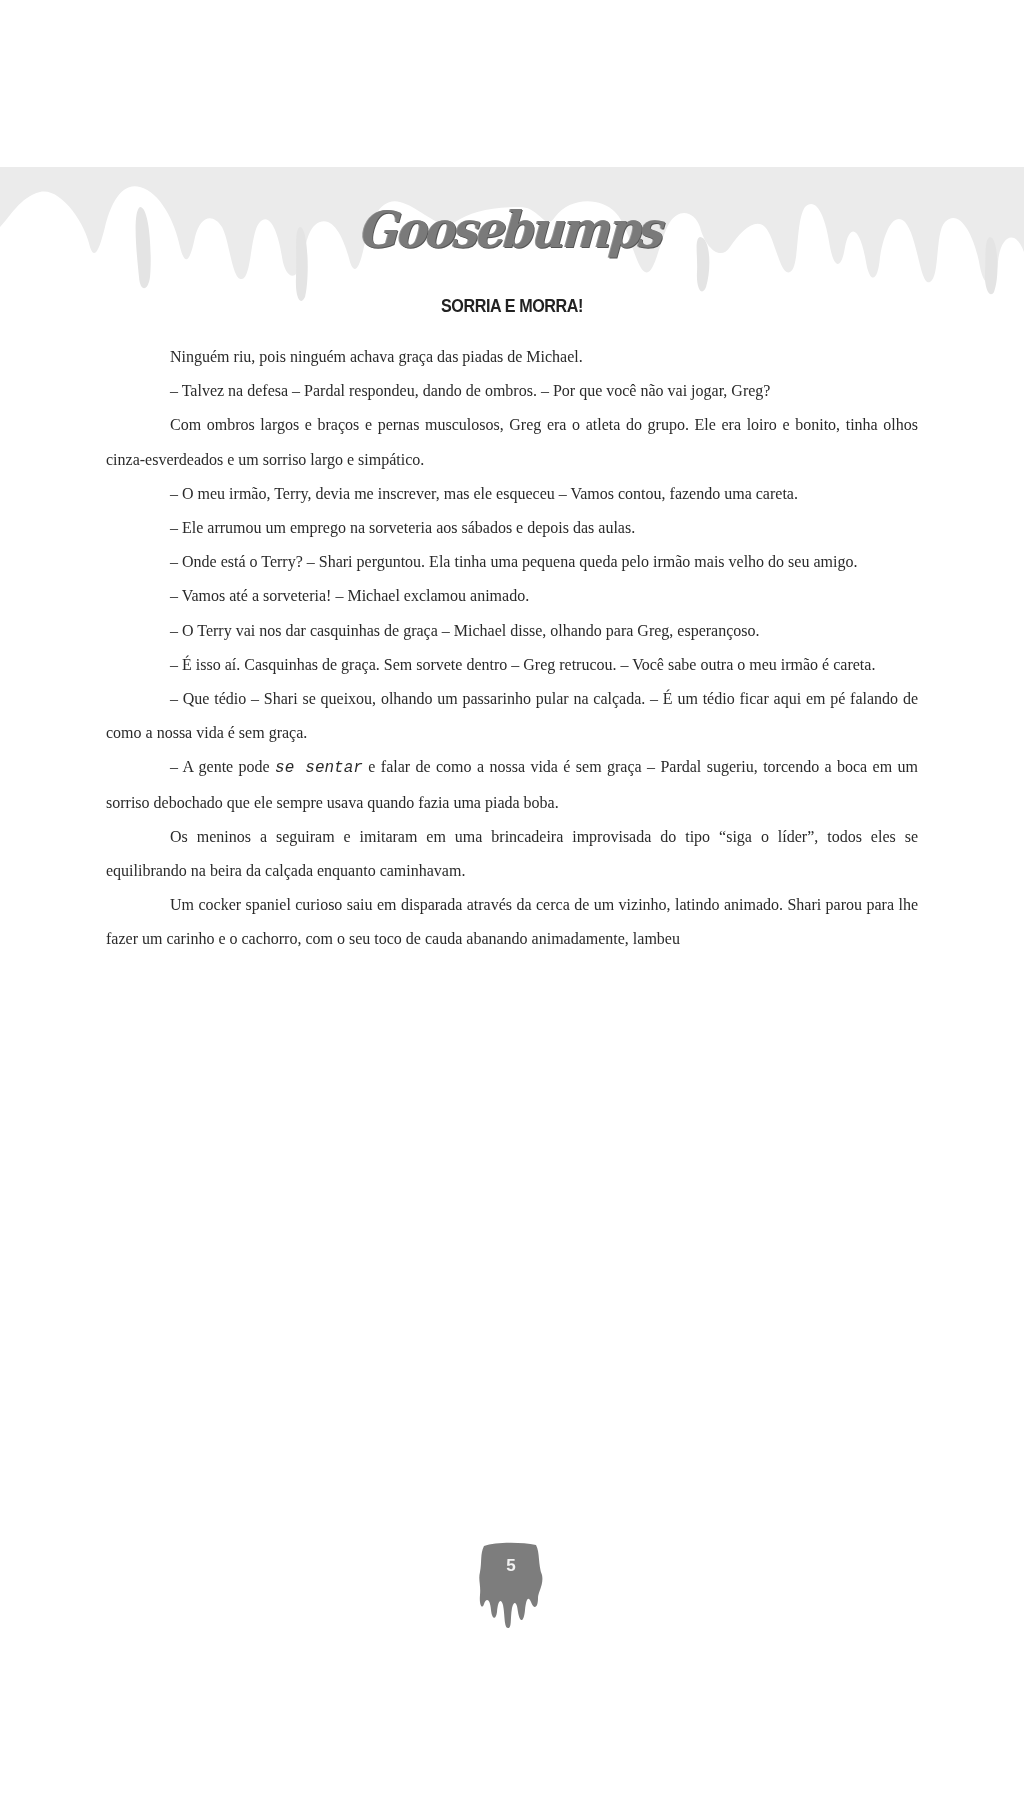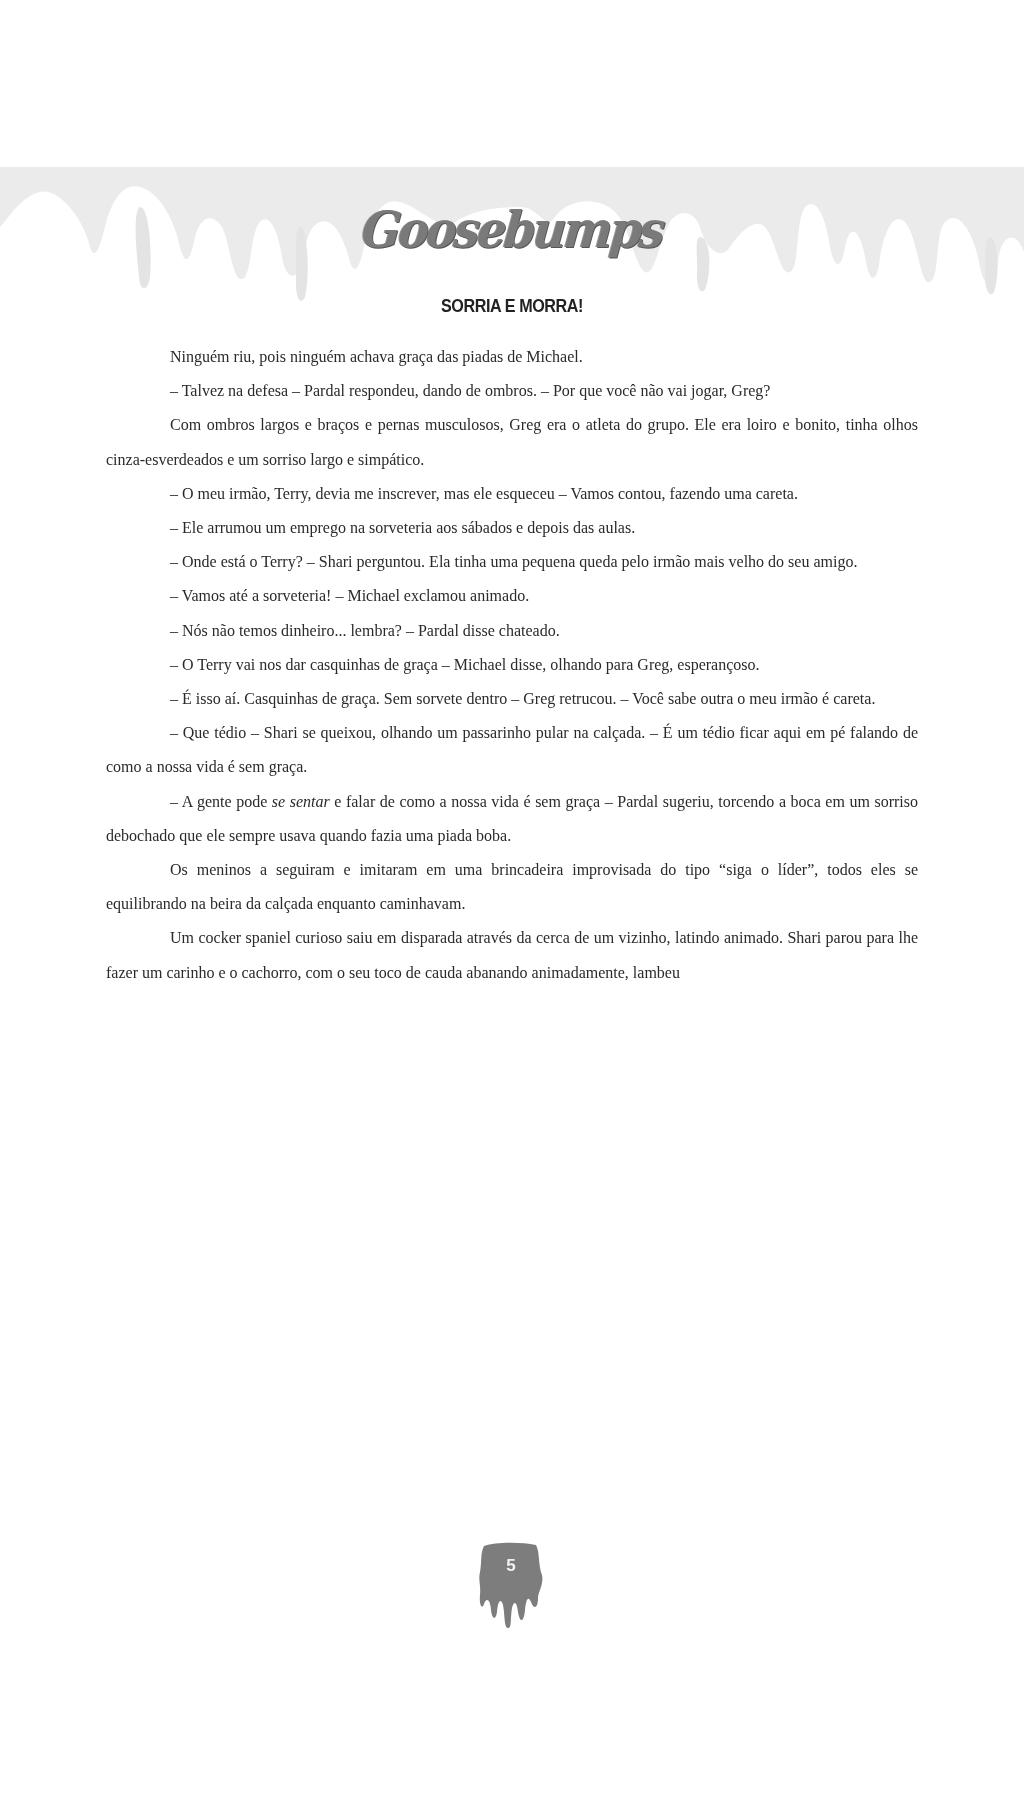--- a/index.html
+++ b/index.html
@@ -4,21 +4,21 @@
 <style>
   html,body{margin:0;padding:0;background:#ffffff;}
   body{width:1024px;height:1820px;position:relative;overflow:hidden;font-family:"DejaVu Serif","Liberation Serif",serif;color:#2b2b2b;}
   .header-band{position:absolute;left:0;top:167px;width:1024px;height:150px;}
   .header-band svg{display:block;}
   .logo{position:absolute;left:0;width:1024px;top:200px;text-align:center;}
   .logo-word{font-family:"DejaVu Serif","Liberation Serif",serif;font-style:italic;font-weight:bold;font-size:50px;color:#7a7a7a;letter-spacing:-3px;text-shadow:1px 1px 0 #555,-1px 0 0 #999;display:inline-block;transform:scaleX(0.92) skewX(-6deg);}
   .subtitle{position:absolute;left:0;width:1024px;top:295px;text-align:center;font-family:"Liberation Sans","DejaVu Sans",sans-serif;font-weight:bold;font-size:19px;letter-spacing:-0.5px;color:#222;transform:scaleX(0.85);}
   .text-block{position:absolute;left:106px;top:340px;width:812px;font-size:16px;line-height:34.2px;font-family:"Liberation Serif","DejaVu Serif",serif;color:#2a2a2a;}
   .text-block p{margin:0;text-align:justify;text-indent:64px;}
-  .text-block em{font-style:italic;}
+  .text-block em{font-style:italic;font-family:Liberation Mono, monospace;}
   .page-num-wrap{position:absolute;left:476px;top:1540px;width:70px;height:90px;}
   .page-num{position:absolute;left:0;top:16px;width:70px;text-align:center;font-family:"Liberation Sans","DejaVu Sans",sans-serif;font-size:17px;color:#f2f2f2;font-weight:bold;}
 </style>
 </head>
 <body>
 
 <div class="header-band">
   <svg width="1024" height="150" viewBox="0 0 1024 150">
     <path fill="#ebebeb" d="M0,0 H1024 V85 C1015,60 1000,70 998,95 C996,120 985,125 980,100 C975,70 960,40 945,55 C935,65 940,110 930,115 C920,120 918,70 905,55 C895,45 885,60 880,90 C878,115 870,118 866,95 C860,60 850,55 845,80 C842,100 835,105 830,80 C825,45 815,30 805,40 C795,55 800,100 790,105 C780,110 775,70 765,60 C755,50 740,65 730,80 C720,95 705,80 700,60 C695,45 680,40 670,55 C660,70 655,110 645,105 C635,100 630,60 615,45 C600,30 570,30 555,50 C545,65 540,40 520,40 C490,40 470,45 455,55 C440,65 420,40 400,35 C380,30 370,55 365,75 C360,100 355,110 350,95 C345,75 335,50 320,55 C305,60 305,90 300,100 C295,115 285,110 282,90 C278,65 270,45 260,55 C250,65 252,110 242,112 C232,114 230,75 222,60 C212,45 200,50 195,70 C190,95 185,100 180,80 C175,55 160,25 140,20 C120,15 110,40 105,60 C100,80 95,95 90,80 C85,55 60,20 40,25 C20,30 10,50 0,60 Z"></path>
     <path fill="#e4e4e4" d="M140,40 C150,40 152,90 150,110 C148,125 140,125 139,110 C137,90 132,45 140,40 Z"></path>
@@ -34,21 +34,20 @@
 <div class="subtitle">SORRIA E MORRA!</div>
 
 <div class="text-block">
   <p>Ninguém riu, pois ninguém achava graça das piadas de Michael.</p>
   <p>– Talvez na defesa – Pardal respondeu, dando de ombros. – Por que você não vai jogar, Greg?</p>
   <p>Com ombros largos e braços e pernas musculosos, Greg era o atleta do grupo. Ele era loiro e bonito, tinha olhos cinza-esverdeados e um sorriso largo e simpático.</p>
   <p>– O meu irmão, Terry, devia me inscrever, mas ele esqueceu – Vamos contou, fazendo uma careta.</p>
   <p>– Ele arrumou um emprego na sorveteria aos sábados e depois das aulas.</p>
   <p>– Onde está o Terry? – Shari perguntou. Ela tinha uma pequena queda pelo irmão mais velho do seu amigo.</p>
   <p>– Vamos até a sorveteria! – Michael exclamou animado.</p>
-  <p>– Nós não temos dinheiro... lembra? – Pardal disse chateado.</p>
   <p>– O Terry vai nos dar casquinhas de graça – Michael disse, olhando para Greg, esperançoso.</p>
   <p>– É isso aí. Casquinhas de graça. Sem sorvete dentro – Greg retrucou. – Você sabe outra o meu irmão é careta.</p>
   <p>– Que tédio – Shari se queixou, olhando um passarinho pular na calçada. – É um tédio ficar aqui em pé falando de como a nossa vida é sem graça.</p>
   <p><span>– A gente pode </span><em>se sentar</em><span> e falar de como a nossa vida é sem graça – Pardal sugeriu, torcendo a boca em um sorriso debochado que ele sempre usava quando fazia uma piada boba.</span></p>
   <p>Os meninos a seguiram e imitaram em uma brincadeira impro­visada do tipo “siga o líder”, todos eles se equilibrando na beira da calçada enquanto caminhavam.</p>
   <p>Um cocker spaniel curioso saiu em disparada através da cerca de um vizinho, latindo animado. Shari parou para lhe fazer um carinho e o cachorro, com o seu toco de cauda abanando animadamente, lambeu</p>
 </div>
 
 <div class="page-num-wrap">
   <svg width="70" height="90" viewBox="0 0 70 90">

